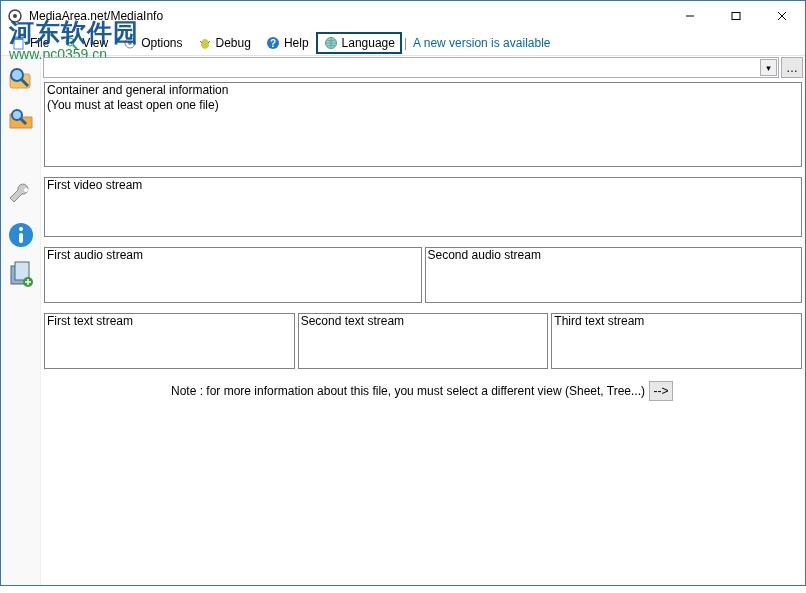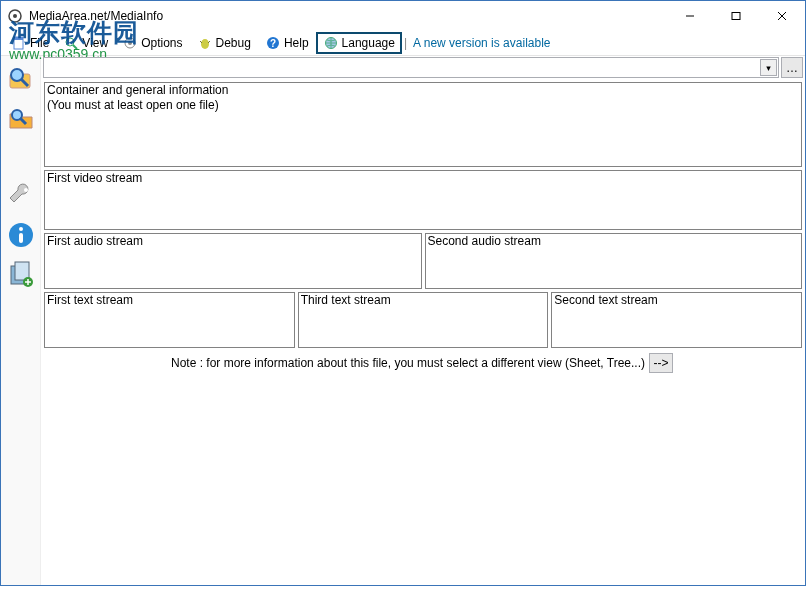--- a/index.html
+++ b/index.html
@@ -19,21 +19,21 @@
 .body{flex:1;display:flex;min-height:0}
 .sidebar{width:40px;background:#f9f9f9;display:flex;flex-direction:column;align-items:center;padding-top:6px;gap:6px;border-right:1px solid #eee;flex:none}
 .side-btn{width:34px;height:34px;display:flex;align-items:center;justify-content:center}
 .main{flex:1;display:flex;flex-direction:column;min-width:0}
 .pathbar{height:23px;display:flex;align-items:stretch;gap:2px;padding:1px 2px;flex:none}
 .pathbox{flex:1;border:1px solid #abadb3;background:#fff;position:relative}
 .pathbox .dd{position:absolute;right:1px;top:1px;bottom:1px;width:17px;border:1px solid #abadb3;background:#f0f0f0;display:flex;align-items:center;justify-content:center;font-size:9px}
 .browse-btn{width:22px;border:1px solid #abadb3;background:#e8e8e8;display:flex;align-items:center;justify-content:center}
 .content{flex:1;padding:3px 3px 0 3px;display:flex;flex-direction:column}
 .panel{border:1px solid #828282;background:#fff;font-size:12px;line-height:15px;padding:0 2px}
-.row{display:flex;gap:3px;margin-bottom:3px}
+.row{display:flex;gap:3px;margin-bottom:10px}
 .row .panel{flex:1}
 .p-general{height:85px}
 .p-video{height:60px}
 .p-audio{height:56px}
 .p-text{height:56px}
 .noterow{display:flex;align-items:center;justify-content:center;gap:4px;padding-right:2px;height:23px;flex:none}
 .note-btn{width:24px;height:20px;border:1px solid #abadb3;background:#e8e8e8;display:flex;align-items:center;justify-content:center}
 .blank{flex:1}
 
 .wm{position:absolute;left:8px;top:15px;pointer-events:none;opacity:.9}
@@ -221,24 +221,24 @@
           <div class="panel p-audio">
             <div>Second audio stream</div>
           </div>
         </div>
 
         <div class="row">
           <div class="panel p-text">
             <div>First text stream</div>
           </div>
           <div class="panel p-text">
+            <div>Second text stream</div>
+          </div>
+          <div class="panel p-text">
             <div>Third text stream</div>
-          </div>
-          <div class="panel p-text">
-            <div>Second text stream</div>
           </div>
         </div>
 
         <div class="noterow">
           <span>Note : for more information about this file, you must select a different view (Sheet, Tree...)</span>
           <div class="note-btn">
               <span>--&gt;</span>
             </div>
         </div>
 

